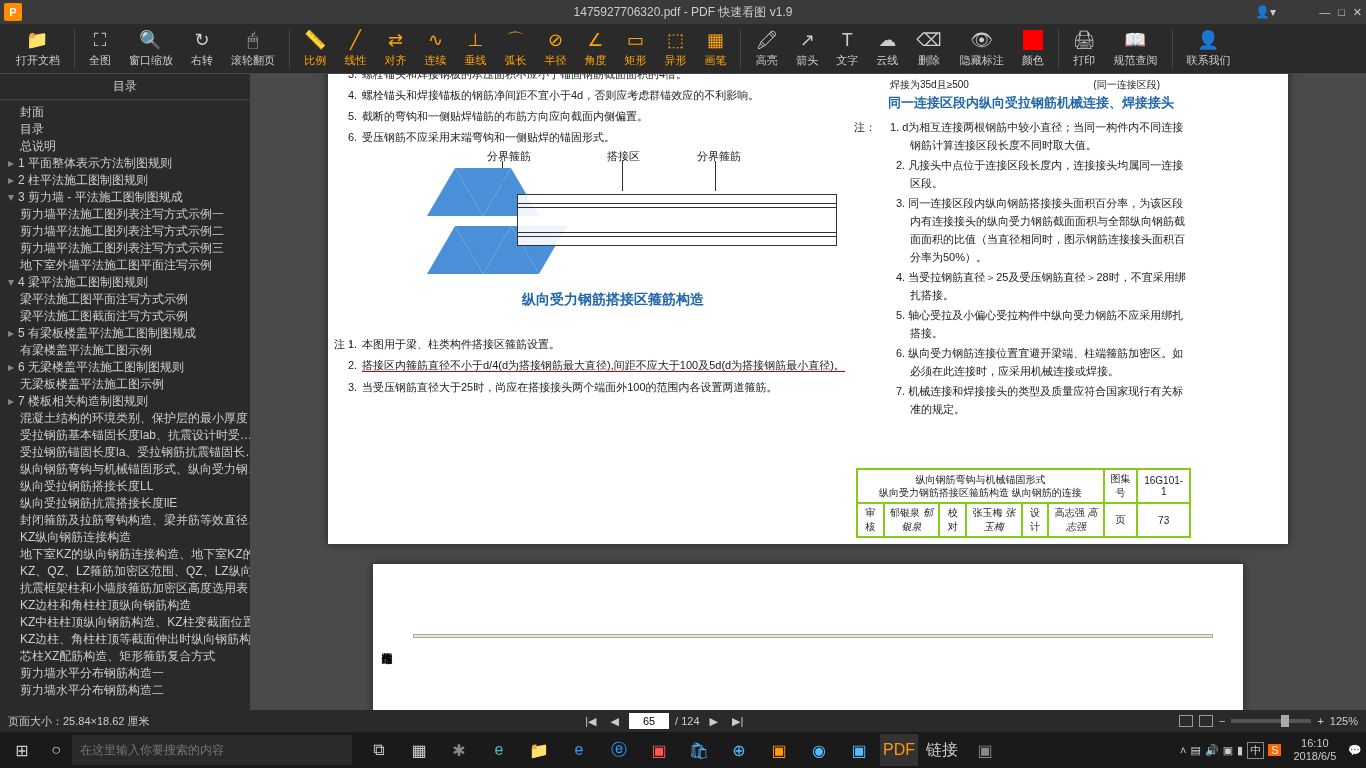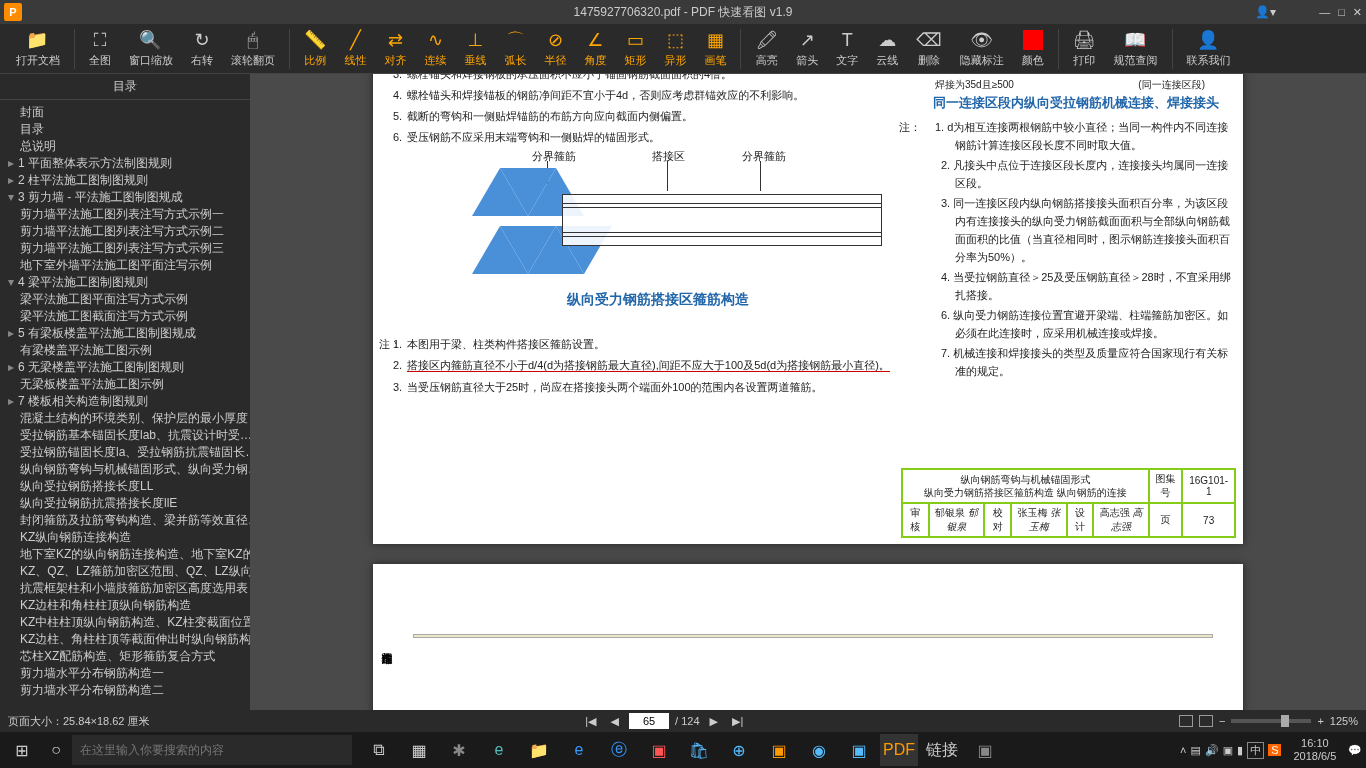--- a/index.html
+++ b/index.html
@@ -22,21 +22,21 @@
 .sidebar { width: 250px; background: #2a2a2a; color: #ccc; overflow-y: auto; font-size: 12px; }
 .sidebar-title { text-align: center; padding: 4px; font-size: 12px; border-bottom: 1px solid #444; }
 .toc { padding: 4px 0; }
 .toc-item { padding: 1px 8px 1px 20px; cursor: pointer; white-space: nowrap; overflow: hidden; line-height: 15px; }
 .toc-item.lvl1 { padding-left: 8px; }
 .toc-item.lvl2 { }
 .toc-item .arrow { display: inline-block; width: 10px; color: #888; }
 
 .content { flex: 1; background: #4a4a4a; position: relative; overflow: hidden; }
 .page { position: absolute; background: #fff; left: 50%; transform: translateX(-50%); box-shadow: 0 0 8px rgba(0,0,0,0.5); }
-.page1 { top: -10px; width: 870px; height: 480px; }
+.page1 { top: -10px; width: 960px; height: 480px; }
 .page2 { top: 490px; width: 870px; height: 400px; }
 
 .page1-content { position: relative; width: 100%; height: 100%; font-family: "SimSun", serif; font-size: 11px; color: #222; }
 .left-text { position: absolute; left: 20px; top: 0; width: 510px; line-height: 20px; }
 .left-text p { margin-bottom: 1px; }
 .left-text .item-num { display: inline-block; width: 14px; }
 .underline-red { border-bottom: 1px solid #c00; }
 .left-text .note-label { position: absolute; left: -14px; }
 
 .diagram { position: absolute; left: 79px; top: 100px; width: 420px; height: 160px; }
@@ -303,20 +303,21 @@
               <span>焊接为35d且≥500</span>
               <span>(同一连接区段)</span>
             </div>
           </div>
           <div class="right-title">同一连接区段内纵向受拉钢筋机械连接、焊接接头</div>
           <ol id="right-list">
               <li><span class="note-lbl">注：</span><span>1. </span>d为相互连接两根钢筋中较小直径；当同一构件内不同连接钢筋计算连接区段长度不同时取大值。</li>
               <li><span>2. </span>凡接头中点位于连接区段长度内，连接接头均属同一连接区段。</li>
               <li><span>3. </span>同一连接区段内纵向钢筋搭接接头面积百分率，为该区段内有连接接头的纵向受力钢筋截面面积与全部纵向钢筋截面面积的比值（当直径相同时，图示钢筋连接接头面积百分率为50%）。</li>
               <li><span>4. </span>当受拉钢筋直径＞25及受压钢筋直径＞28时，不宜采用绑扎搭接。</li>
+              <li><span>5. </span>轴心受拉及小偏心受拉构件中纵向受力钢筋不应采用绑扎搭接。</li>
               <li><span>6. </span>纵向受力钢筋连接位置宜避开梁端、柱端箍筋加密区。如必须在此连接时，应采用机械连接或焊接。</li>
               <li><span>7. </span>机械连接和焊接接头的类型及质量应符合国家现行有关标准的规定。</li>
             </ol>
         </div>
 
         <div class="stamp-table">
           <table>
             <tbody>
                 <tr>
               <td colspan="6" style="text-align:center;line-height:13px">

